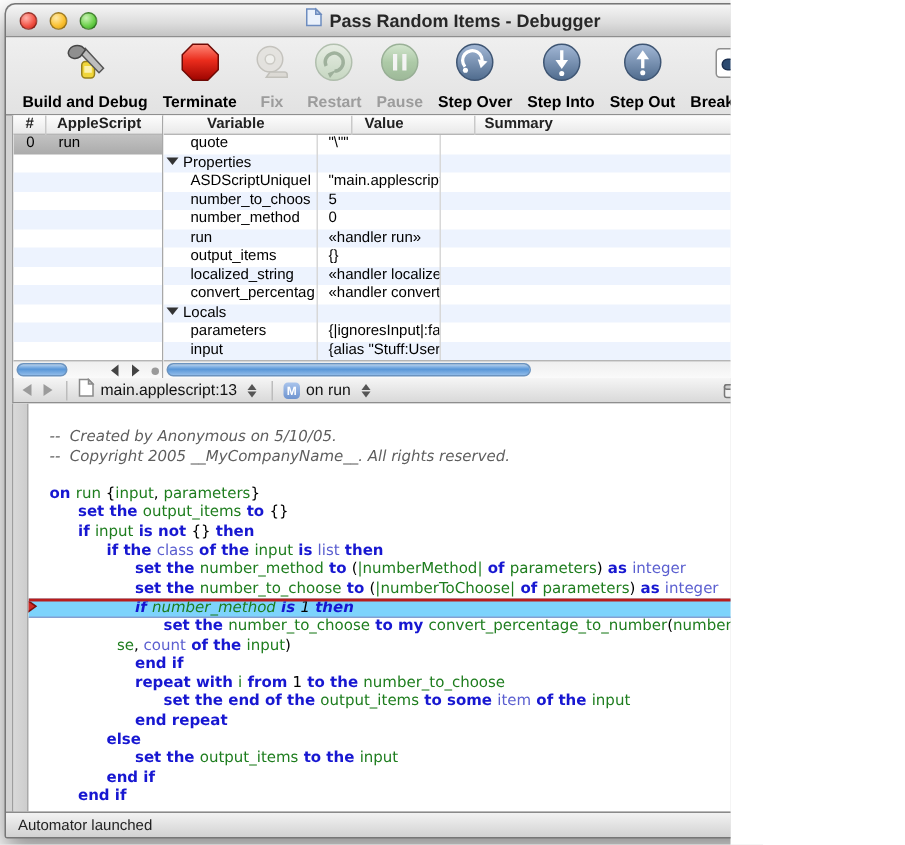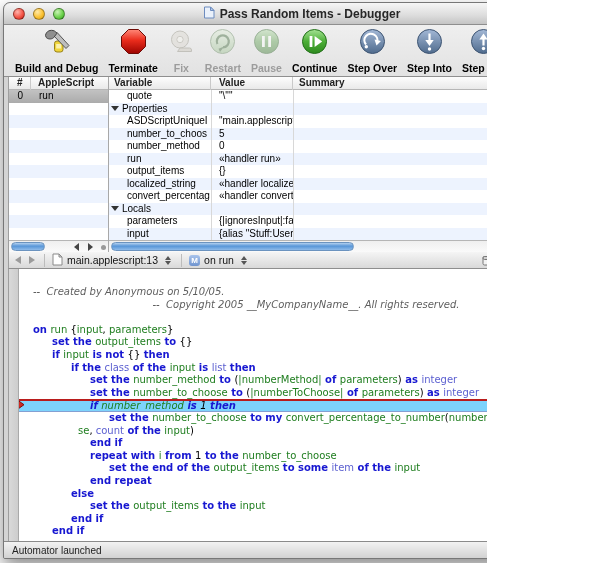--- a/index.html
+++ b/index.html
@@ -189,37 +189,20 @@
                 <rect x="9" y="8" width="2.8" height="11" fill="#fff"></rect>
                 <rect x="15.2" y="8" width="2.8" height="11" fill="#fff"></rect>
               </svg>
             </span>
             <span class="tlabel">Pause</span>
           </div>
           <div class="tbtn">
             <span class="ticon">
               <svg width="27" height="27" viewBox="0 0 27 27">
                 <defs>
-                  <linearGradient id="g-con" x1="0" y1="0" x2="0" y2="1">
-                    <stop offset="0" stop-color="#a5e394"></stop>
-                    <stop offset=".5" stop-color="#4cae37"></stop>
-                    <stop offset="1" stop-color="#2e8a1e"></stop>
-                  </linearGradient>
-                </defs>
-                <circle cx="13.5" cy="13.5" r="12" fill="url(#g-con)" stroke="#23701a"></circle>
-                <rect x="8.6" y="8" width="2.8" height="11" fill="#fff"></rect>
-                <polygon points="13.6,8 21.2,13.5 13.6,19" fill="#fff"></polygon>
-              </svg>
-            </span>
-            <span class="tlabel">Continue</span>
-          </div>
-          <div class="tbtn">
-            <span class="ticon">
-              <svg width="27" height="27" viewBox="0 0 27 27">
-                <defs>
                   <linearGradient id="g-so" x1="0" y1="0" x2="0" y2="1">
                     <stop offset="0" stop-color="#a3b8d6"></stop>
                     <stop offset="1" stop-color="#4f6b8d"></stop>
                   </linearGradient>
                 </defs>
                 <circle cx="13.5" cy="13.5" r="12" fill="url(#g-so)" stroke="#3e5573"></circle>
                 <path d="M7 16.5 A6.5 6.5 0 1 1 18 14.5" fill="none" stroke="#fff" stroke-width="2.2"></path>
                 <polygon points="15.5,11.5 22,13 17.5,17.5" fill="#fff"></polygon>
                 <circle cx="7.3" cy="18.8" r="1.7" fill="#fff"></circle>
               </svg>
@@ -299,21 +282,21 @@
         <div class="hscrollband">
           <div class="hthumb" style="left:2px;width:34px;"></div>
           <div class="harrow left" style="right:26px;"></div>
           <div class="harrow right" style="right:12px;"></div>
           <div class="splitdot" style="right:2px;"></div>
         </div>
       </div>
 
       <div class="vars-pane">
         <div class="thead">
-          <div class="hc" style="width:102px;padding-left:5px;">Variable</div>
+          <div class="hc" style="width:102px;padding-left:5px;margin-left:24px;">Variable</div>
           <div class="hc" style="width:82px;padding-left:8px;">Value</div>
           <div class="hc" style="flex:1;padding-left:6px;border-right:none;">Summary</div>
         </div>
         <div class="rows" id="vars-rows" style="position:relative;">
           <div class="coldiv" style="left:102px;top:0;bottom:0;"></div>
           <div class="coldiv" style="left:184px;top:0;bottom:0;"></div>
         <div class="row">
               <span class="vrow-var" style="padding-left: 18px;">quote</span>
               <span class="vrow-val">"\""</span>
               <span class="vrow-sum"></span>
@@ -438,21 +421,21 @@
               <rect x="1" y="6" width="7.5" height="6" rx="1" fill="#d9d9d9" stroke="#777"></rect>
             </svg>
           </span>
       </div>
     </div>
 
     <div class="editor">
       <div class="gutter"></div>
       <div class="codecol" id="code-lines">
           <div class="cline" style="padding-left: 14px;"><span class="sc" style="color: rgb(94, 94, 94);">--  Created by Anonymous on 5/10/05.</span></div>
-          <div class="cline" style="padding-left: 14px; text-align: center;"><span class="sc" style="color: rgb(94, 94, 94);">--  Copyright 2005 __MyCompanyName__. All rights reserved.</span></div>
+          <div class="cline" style="padding-left: 14px;"><span class="sc" style="color: rgb(94, 94, 94);">--  Copyright 2005 __MyCompanyName__. All rights reserved.</span></div>
           <div class="cline" style="padding-left: 14px;"><span style="color: rgb(0, 0, 0);"></span></div>
           <div class="cline" style="padding-left: 14px;"><span class="sk" style="color: rgb(23, 23, 209);">on </span><span style="color: rgb(30, 125, 30);">run</span><span style="color: rgb(0, 0, 0);"> {</span><span style="color: rgb(30, 125, 30);">input</span><span style="color: rgb(0, 0, 0);">, </span><span style="color: rgb(30, 125, 30);">parameters</span><span style="color: rgb(0, 0, 0);">}</span></div>
           <div class="cline" style="padding-left: 33px;"><span class="sk" style="color: rgb(23, 23, 209);">set the </span><span style="color: rgb(30, 125, 30);">output_items</span><span class="sk" style="color: rgb(23, 23, 209);"> to </span><span style="color: rgb(0, 0, 0);">{}</span></div>
           <div class="cline" style="padding-left: 33px;"><span class="sk" style="color: rgb(23, 23, 209);">if </span><span style="color: rgb(30, 125, 30);">input</span><span class="sk" style="color: rgb(23, 23, 209);"> is not </span><span style="color: rgb(0, 0, 0);">{}</span><span class="sk" style="color: rgb(23, 23, 209);"> then</span></div>
           <div class="cline" style="padding-left: 52px;"><span class="sk" style="color: rgb(23, 23, 209);">if the </span><span style="color: rgb(91, 95, 208);">class</span><span class="sk" style="color: rgb(23, 23, 209);"> of the </span><span style="color: rgb(30, 125, 30);">input</span><span class="sk" style="color: rgb(23, 23, 209);"> is </span><span style="color: rgb(91, 95, 208);">list</span><span class="sk" style="color: rgb(23, 23, 209);"> then</span></div>
           <div class="cline" style="padding-left: 71px;"><span class="sk" style="color: rgb(23, 23, 209);">set the </span><span style="color: rgb(30, 125, 30);">number_method</span><span class="sk" style="color: rgb(23, 23, 209);"> to </span><span style="color: rgb(0, 0, 0);">(</span><span style="color: rgb(30, 125, 30);">|numberMethod|</span><span class="sk" style="color: rgb(23, 23, 209);"> of </span><span style="color: rgb(30, 125, 30);">parameters</span><span style="color: rgb(0, 0, 0);">)</span><span class="sk" style="color: rgb(23, 23, 209);"> as </span><span style="color: rgb(91, 95, 208);">integer</span></div>
           <div class="cline" style="padding-left: 71px;"><span class="sk" style="color: rgb(23, 23, 209);">set the </span><span style="color: rgb(30, 125, 30);">number_to_choose</span><span class="sk" style="color: rgb(23, 23, 209);"> to </span><span style="color: rgb(0, 0, 0);">(</span><span style="color: rgb(30, 125, 30);">|numberToChoose|</span><span class="sk" style="color: rgb(23, 23, 209);"> of </span><span style="color: rgb(30, 125, 30);">parameters</span><span style="color: rgb(0, 0, 0);">)</span><span class="sk" style="color: rgb(23, 23, 209);"> as </span><span style="color: rgb(91, 95, 208);">integer</span></div>
           <div class="cline hl" style="padding-left: 71px;"><span class="sk" style="color: rgb(23, 23, 209);">if </span><span style="color: rgb(30, 125, 30);">number_method</span><span class="sk" style="color: rgb(23, 23, 209);"> is </span><span style="color: rgb(0, 0, 0);">1</span><span class="sk" style="color: rgb(23, 23, 209);"> then</span><span class="pc-arrow"><svg width="16" height="11" viewBox="0 0 16 11">
                 <path d="M1 3.5 h7 v-3 l7 5 -7 5 v-3 h-7 z" fill="#cf2a24" stroke="#7c0f0c"></path>
               </svg></span></div>

